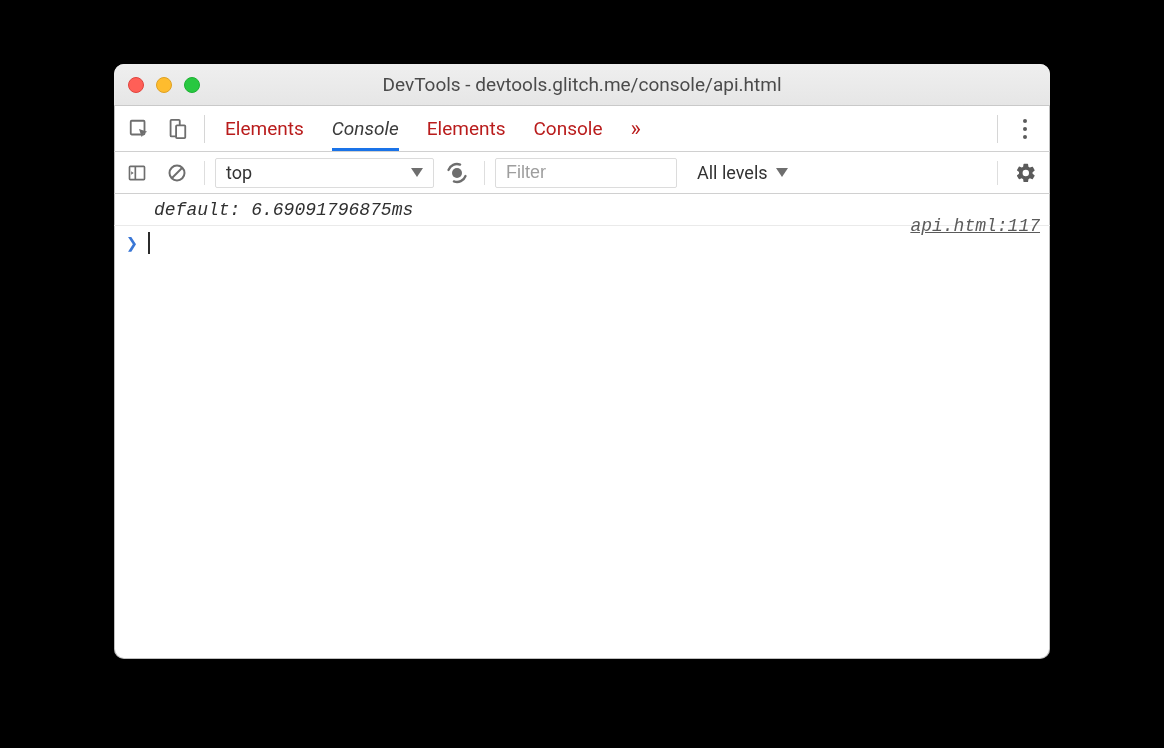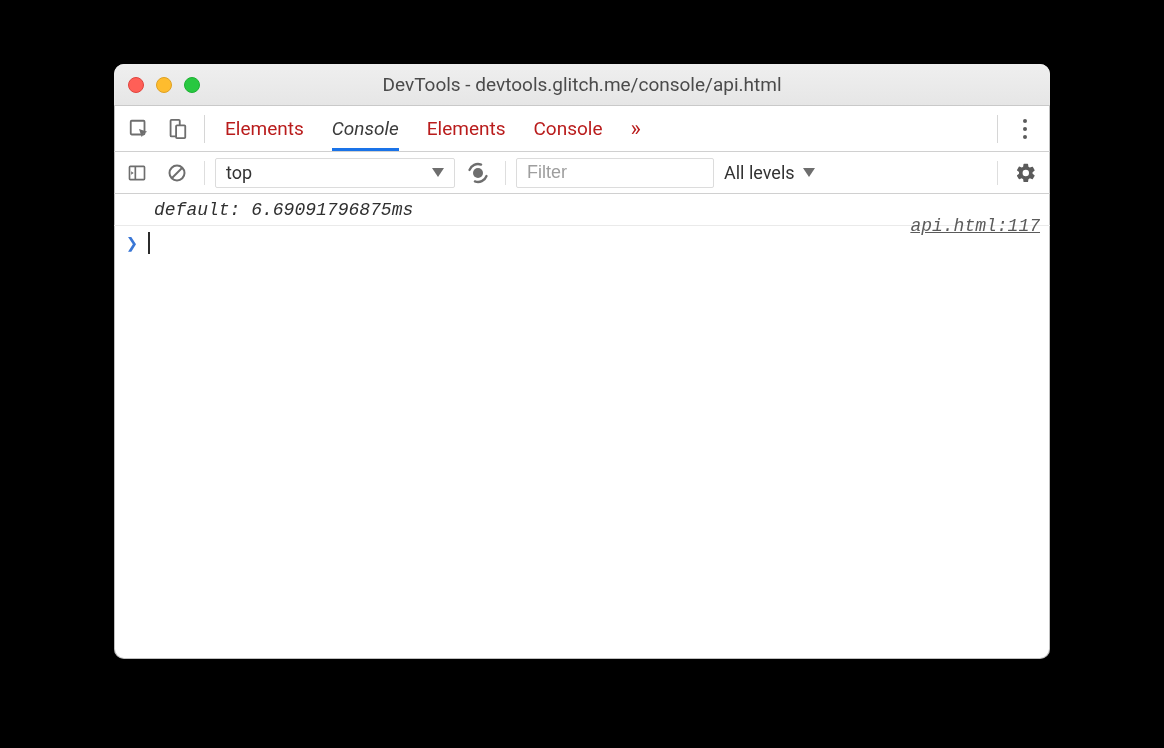--- a/index.html
+++ b/index.html
@@ -86,35 +86,35 @@
       padding: 0 6px; gap: 6px;
     }
     .fb-icon {
       width: 34px; height: 42px;
       display: flex; align-items: center; justify-content: center;
       color: #6e6e6e; cursor: pointer;
     }
     .vdiv2 { width: 1px; height: 24px; background: #dedede; margin: 0 4px; }
     .context-select {
       display: flex; align-items: center; gap: 10px;
-      width: 240px; height: 30px;
+      width: 219px; height: 30px;
       border: 1px solid #dcdcdc; border-radius: 2px;
       padding: 0 10px; font-size: 18px; color: #333;
       cursor: pointer;
       justify-content: space-between;
     }
     .tri-down { width: 0; height: 0; border-left: 6px solid transparent; border-right: 6px solid transparent; border-top: 9px solid #6e6e6e; }
     .filter-input {
-      width: 198px; height: 30px; border: 1px solid #dcdcdc; border-radius: 2px;
+      width: 182px; height: 30px; border: 1px solid #dcdcdc; border-radius: 2px;
       font-size: 18px; padding: 0 10px; color: #333; outline: none;
     }
     .filter-input::placeholder { color: #9e9e9e; }
     .levels {
       display: flex; align-items: center; gap: 8px;
-      font-size: 18px; color: #333; margin-left: 4px;
+      font-size: 18px; color: #333; margin-left: 14px;
       cursor: pointer;
     }
     .spacer { flex: 1; }
     .gear {
       width: 36px; height: 42px;
       display: flex; align-items: center; justify-content: center; color: #5b5b5b;
       cursor: pointer;
     }
 
     .console-body { flex: 1; overflow: auto;}

